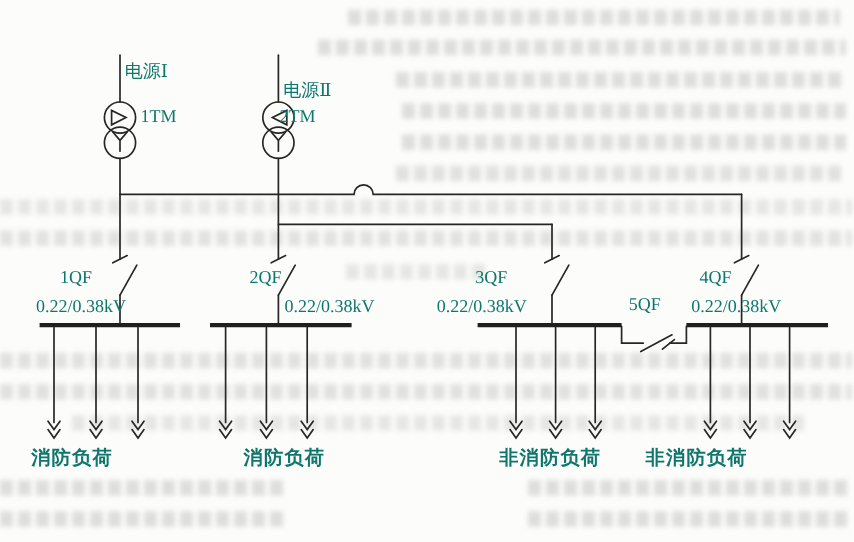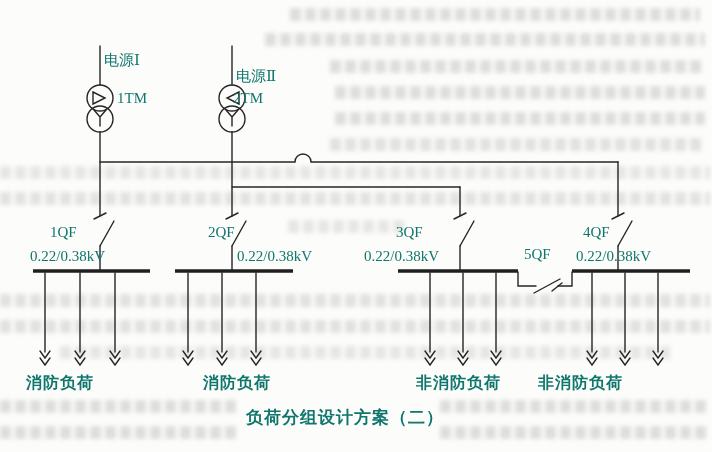--- a/index.html
+++ b/index.html
@@ -119,14 +119,13 @@
   <div class="lbl" style="left:30px;top:248px;">0.22/0.38kV</div>
   <div class="lbl" style="left:237px;top:248px;">0.22/0.38kV</div>
   <div class="lbl" style="left:364px;top:248px;">0.22/0.38kV</div>
   <div class="lbl" style="left:576px;top:248px;">0.22/0.38kV</div>
 
   <div class="lbl load" style="left:26px;top:374px;">消防负荷</div>
   <div class="lbl load" style="left:203px;top:374px;">消防负荷</div>
   <div class="lbl load" style="left:416px;top:374px;">非消防负荷</div>
   <div class="lbl load" style="left:538px;top:374px;">非消防负荷</div>
 
-  <div class="lbl cap" style="left:246px;top:408px;">负荷分组设计方案（二）</div>
 </div>
 
 </body></html>

